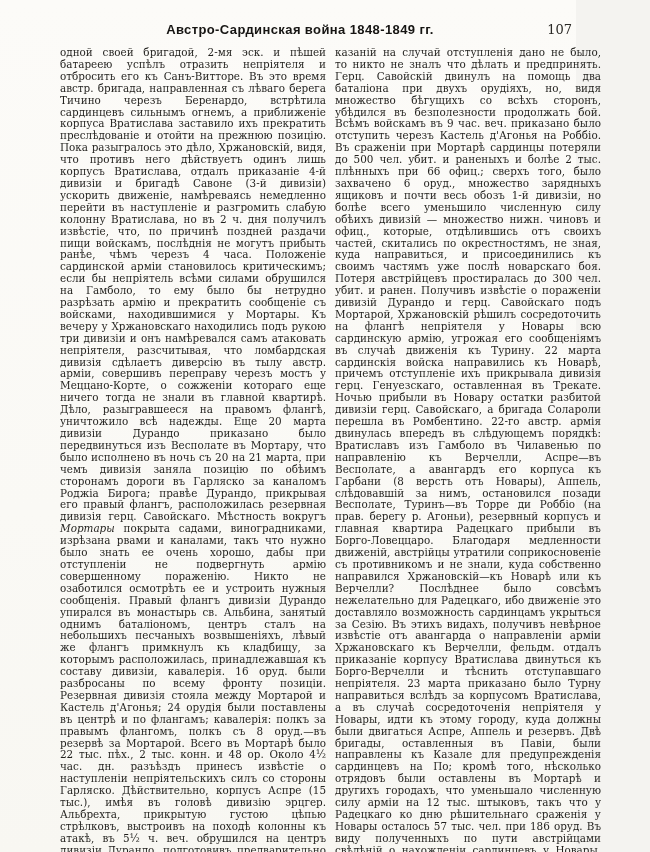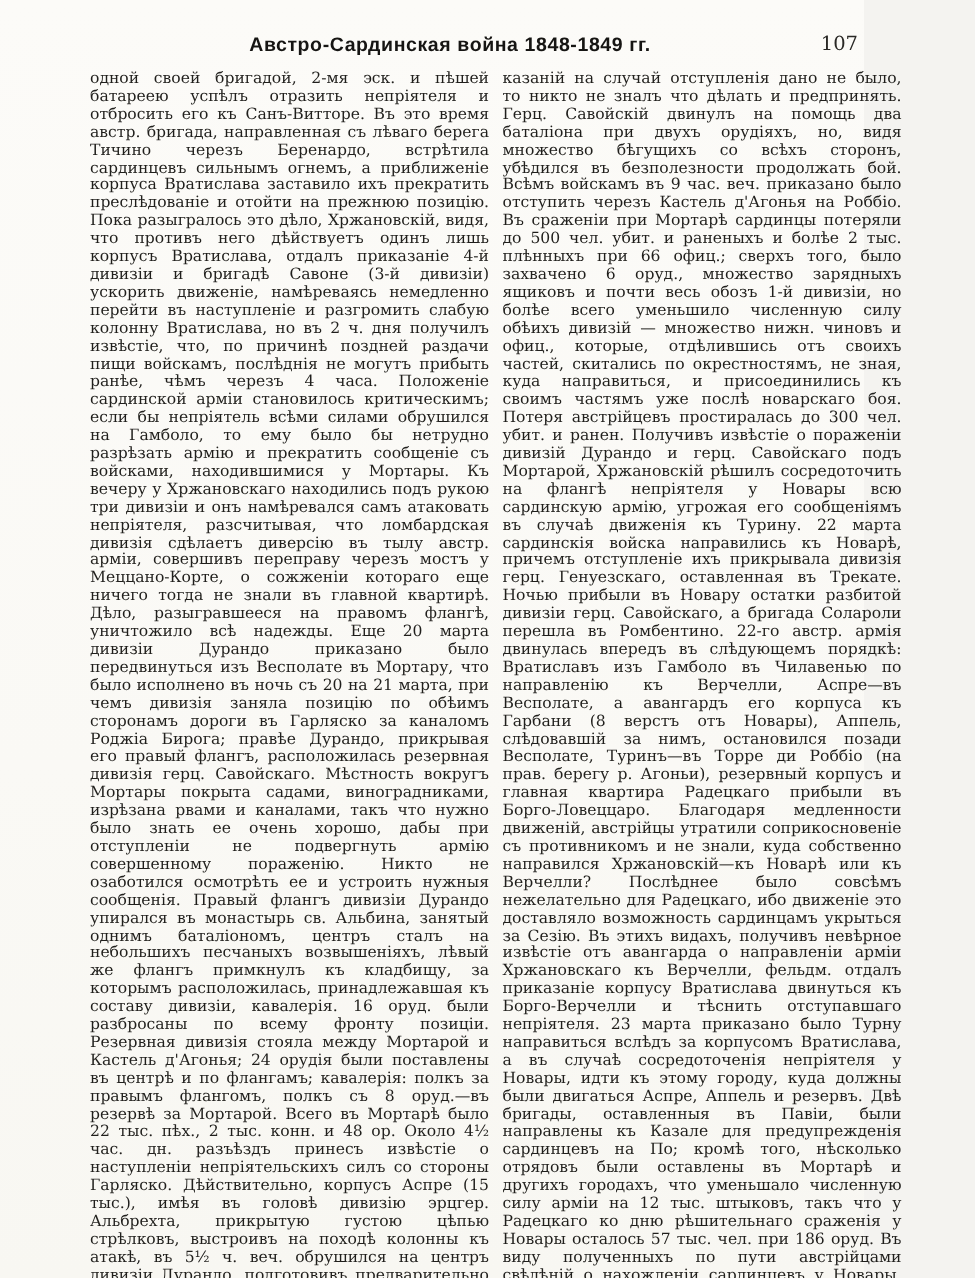--- a/index.html
+++ b/index.html
@@ -43,21 +43,21 @@
     gap: 9px;
   }
   .col {
     width: 266px;
     text-align: justify;
     font-size: 10.4px;
     line-height: 11.9px;
     color: #201f1c;
     word-spacing: 0.3px;
   }
-  .it { }
+  .it { font-style: italic; }
 </style>
 </head>
 <body>
 
 <div class="page">
   <div class="header">
     <div class="header-title">Австро-Сардинская война 1848-1849 гг.</div>
     <div class="page-number">107</div>
   </div>
 

